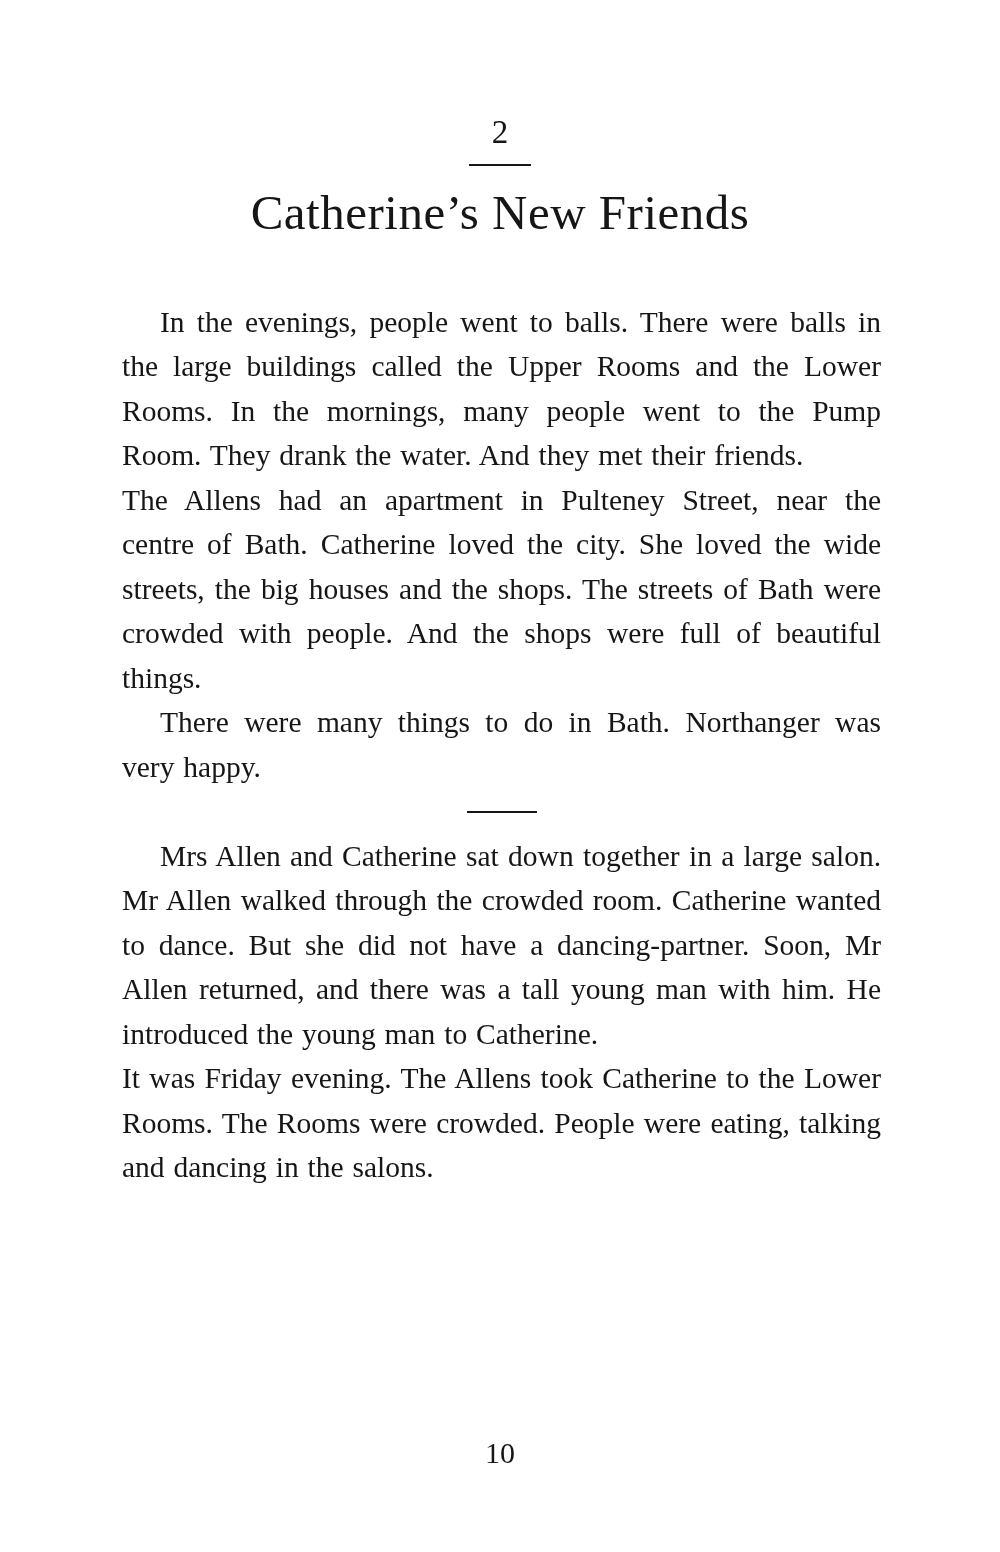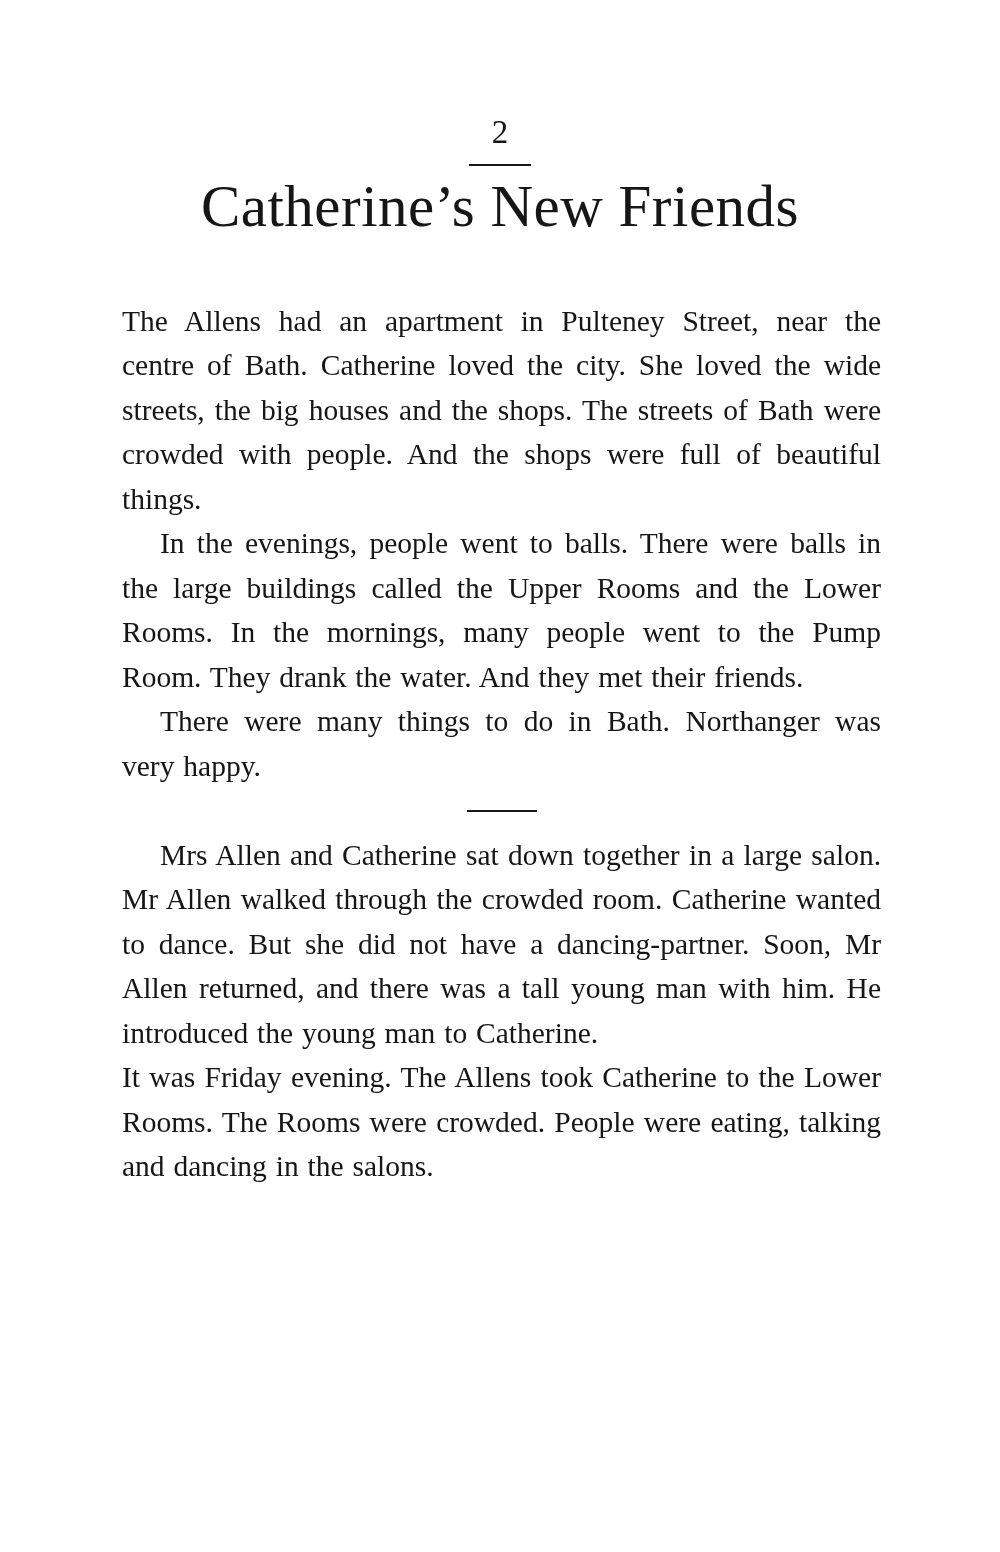--- a/index.html
+++ b/index.html
@@ -26,23 +26,23 @@
     line-height: 1;
     font-weight: normal;
   }
   .chapter-rule {
     width: 62px;
     height: 2px;
     background: #161616;
     margin: 15px auto 0;
   }
   .chapter-title {
-    font-size: 59px;
+    font-size: 49px;
     font-weight: normal;
-    margin: 8px 0 0;
+    margin: 20px 0 0;
     line-height: 1.1;
     letter-spacing: 0.5px;
   }
   .body-text {
     margin: 60px 119px 0 122px;
     font-size: 29.5px;
     line-height: 44.5px;
     text-align: justify;
   }
   .para {
@@ -80,24 +80,27 @@
 
 <div class="page">
 
   <header class="chapter-head">
     <div class="chapter-number">2</div>
     <div class="chapter-rule"></div>
     <h1 class="chapter-title">Catherine’s New Friends</h1>
   </header>
 
   <main class="body-text">
+      <p class="para indent">In the evenings, people went to balls. There were balls in the large buildings called the Upper Rooms and the Lower Rooms. In the mornings, many people went to the Pump Room. They drank the water. And they met their friends.</p>
       <p class="para">The Allens had an apartment in Pulteney Street, near the centre of Bath. Catherine loved the city. She loved the wide streets, the big houses and the shops. The streets of Bath were crowded with people. And the shops were full of beautiful things.</p>
-      <p class="para indent">In the evenings, people went to balls. There were balls in the large buildings called the Upper Rooms and the Lower Rooms. In the mornings, many people went to the Pump Room. They drank the water. And they met their friends.</p>
       <p class="para indent">There were many things to do in Bath. Northanger was very happy.</p>
       <div class="section-divider">
         <span class="rule"></span>
       </div>
       <p class="para indent">Mrs Allen and Catherine sat down together in a large salon. Mr Allen walked through the crowded room. Catherine wanted to dance. But she did not have a dancing-partner. Soon, Mr Allen returned, and there was a tall young man with him. He introduced the young man to Catherine.</p>
       <p class="para">It was Friday evening. The Allens took Catherine to the Lower Rooms. The Rooms were crowded. People were eating, talking and dancing in the salons.</p>
     </main>
 
+  <footer class="page-footer">
+    <span class="page-number">10</span>
+  </footer>
 
 </div>
 
 </body></html>

